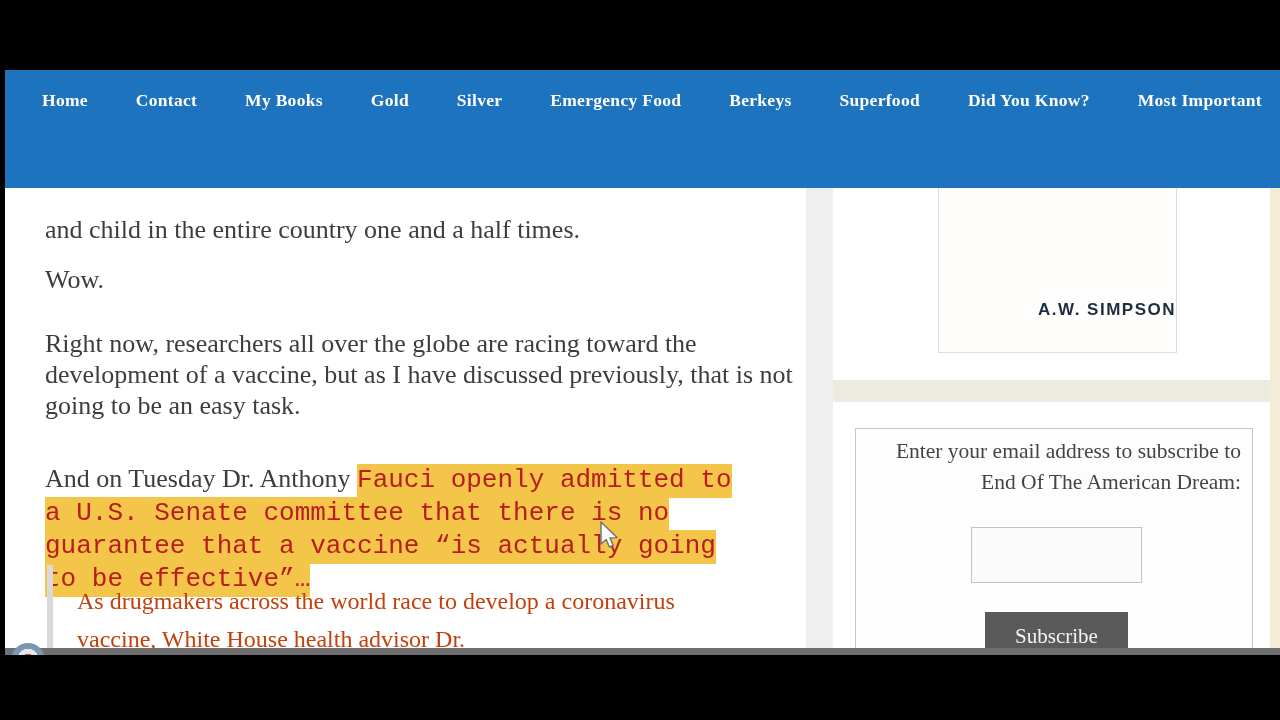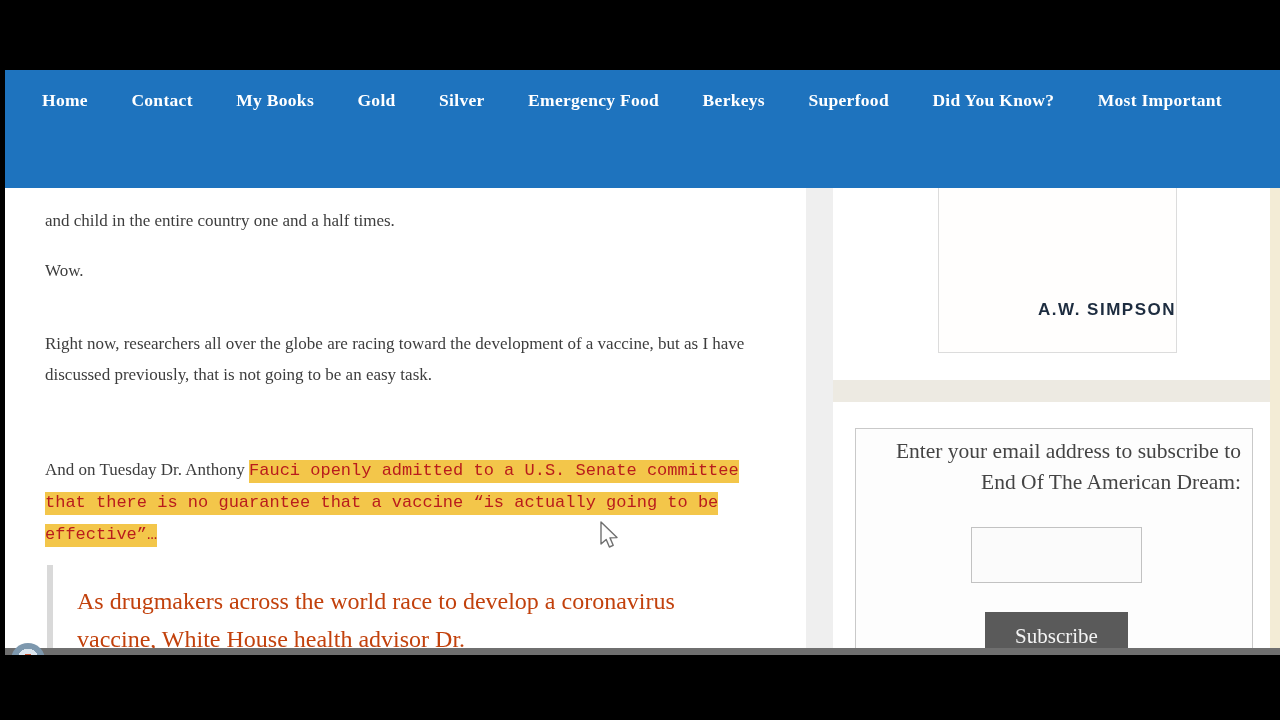--- a/index.html
+++ b/index.html
@@ -12,36 +12,36 @@
   
   #top-bar{left:0;top:0;width:1280px;height:70px;background:#000;z-index:25;}
   #bottom-gray-strip{left:0;top:648px;width:1280px;height:8px;background:#6f6f6f;z-index:20;}
   #bottom-bar{left:0;top:655px;width:1280px;height:65px;background:#000;z-index:25;}
   #left-strip{left:0;top:0;width:5px;height:655px;background:#000;z-index:30;}
 
   
   #navbar{left:0;top:70px;width:1280px;height:118px;background:#1e73be;z-index:5;}
   #nav-items{
     display:flex;justify-content:space-between;align-items:center;
-    padding:20px 58px 0 42px;
+    padding:20px 18px 0 42px;
   }
   .nav-item{
     color:#fff;font-weight:bold;font-size:17.5px;letter-spacing:.3px;
     cursor:pointer;white-space:nowrap;font-family:"Liberation Serif", serif;
   }
   #nav-search{left:627px;top:148px;width:26px;height:26px;cursor:pointer;}
 
   
   #content{left:0;top:188px;width:1280px;height:467px;background:#ffffff;z-index:1;}
   #divider-strip{left:806px;top:188px;width:27px;height:467px;background:#efefef;z-index:2;}
   #cream-strip{left:1270px;top:188px;width:10px;height:467px;background:#f3ecd6;z-index:3;}
 
   
   .para{
-    color:#3d3d3d;font-size:17px;line-height:31px;z-index:4;
+    color:#3d3d3d;font-size:26px;line-height:31px;z-index:4;
     font-family:"Liberation Serif", serif;
   }
   #para-1{left:45px;top:188px;width:750px;}
   #para-2{left:45px;top:238px;width:750px;}
   #para-3{left:45px;top:312px;width:748px;margin-top:16px;}
   #para-4{left:45px;top:437px;width:702px;}
   .hl{background:#f3c64a;color:#b91c1c;padding:1px 0 3px 0;
       -webkit-box-decoration-break:clone;box-decoration-break:clone;font-family:Liberation Mono, monospace;}
   #quote-border{left:47px;top:565px;width:6px;height:90px;background:#d9d9d9;z-index:4;}
   #blockquote-text{

